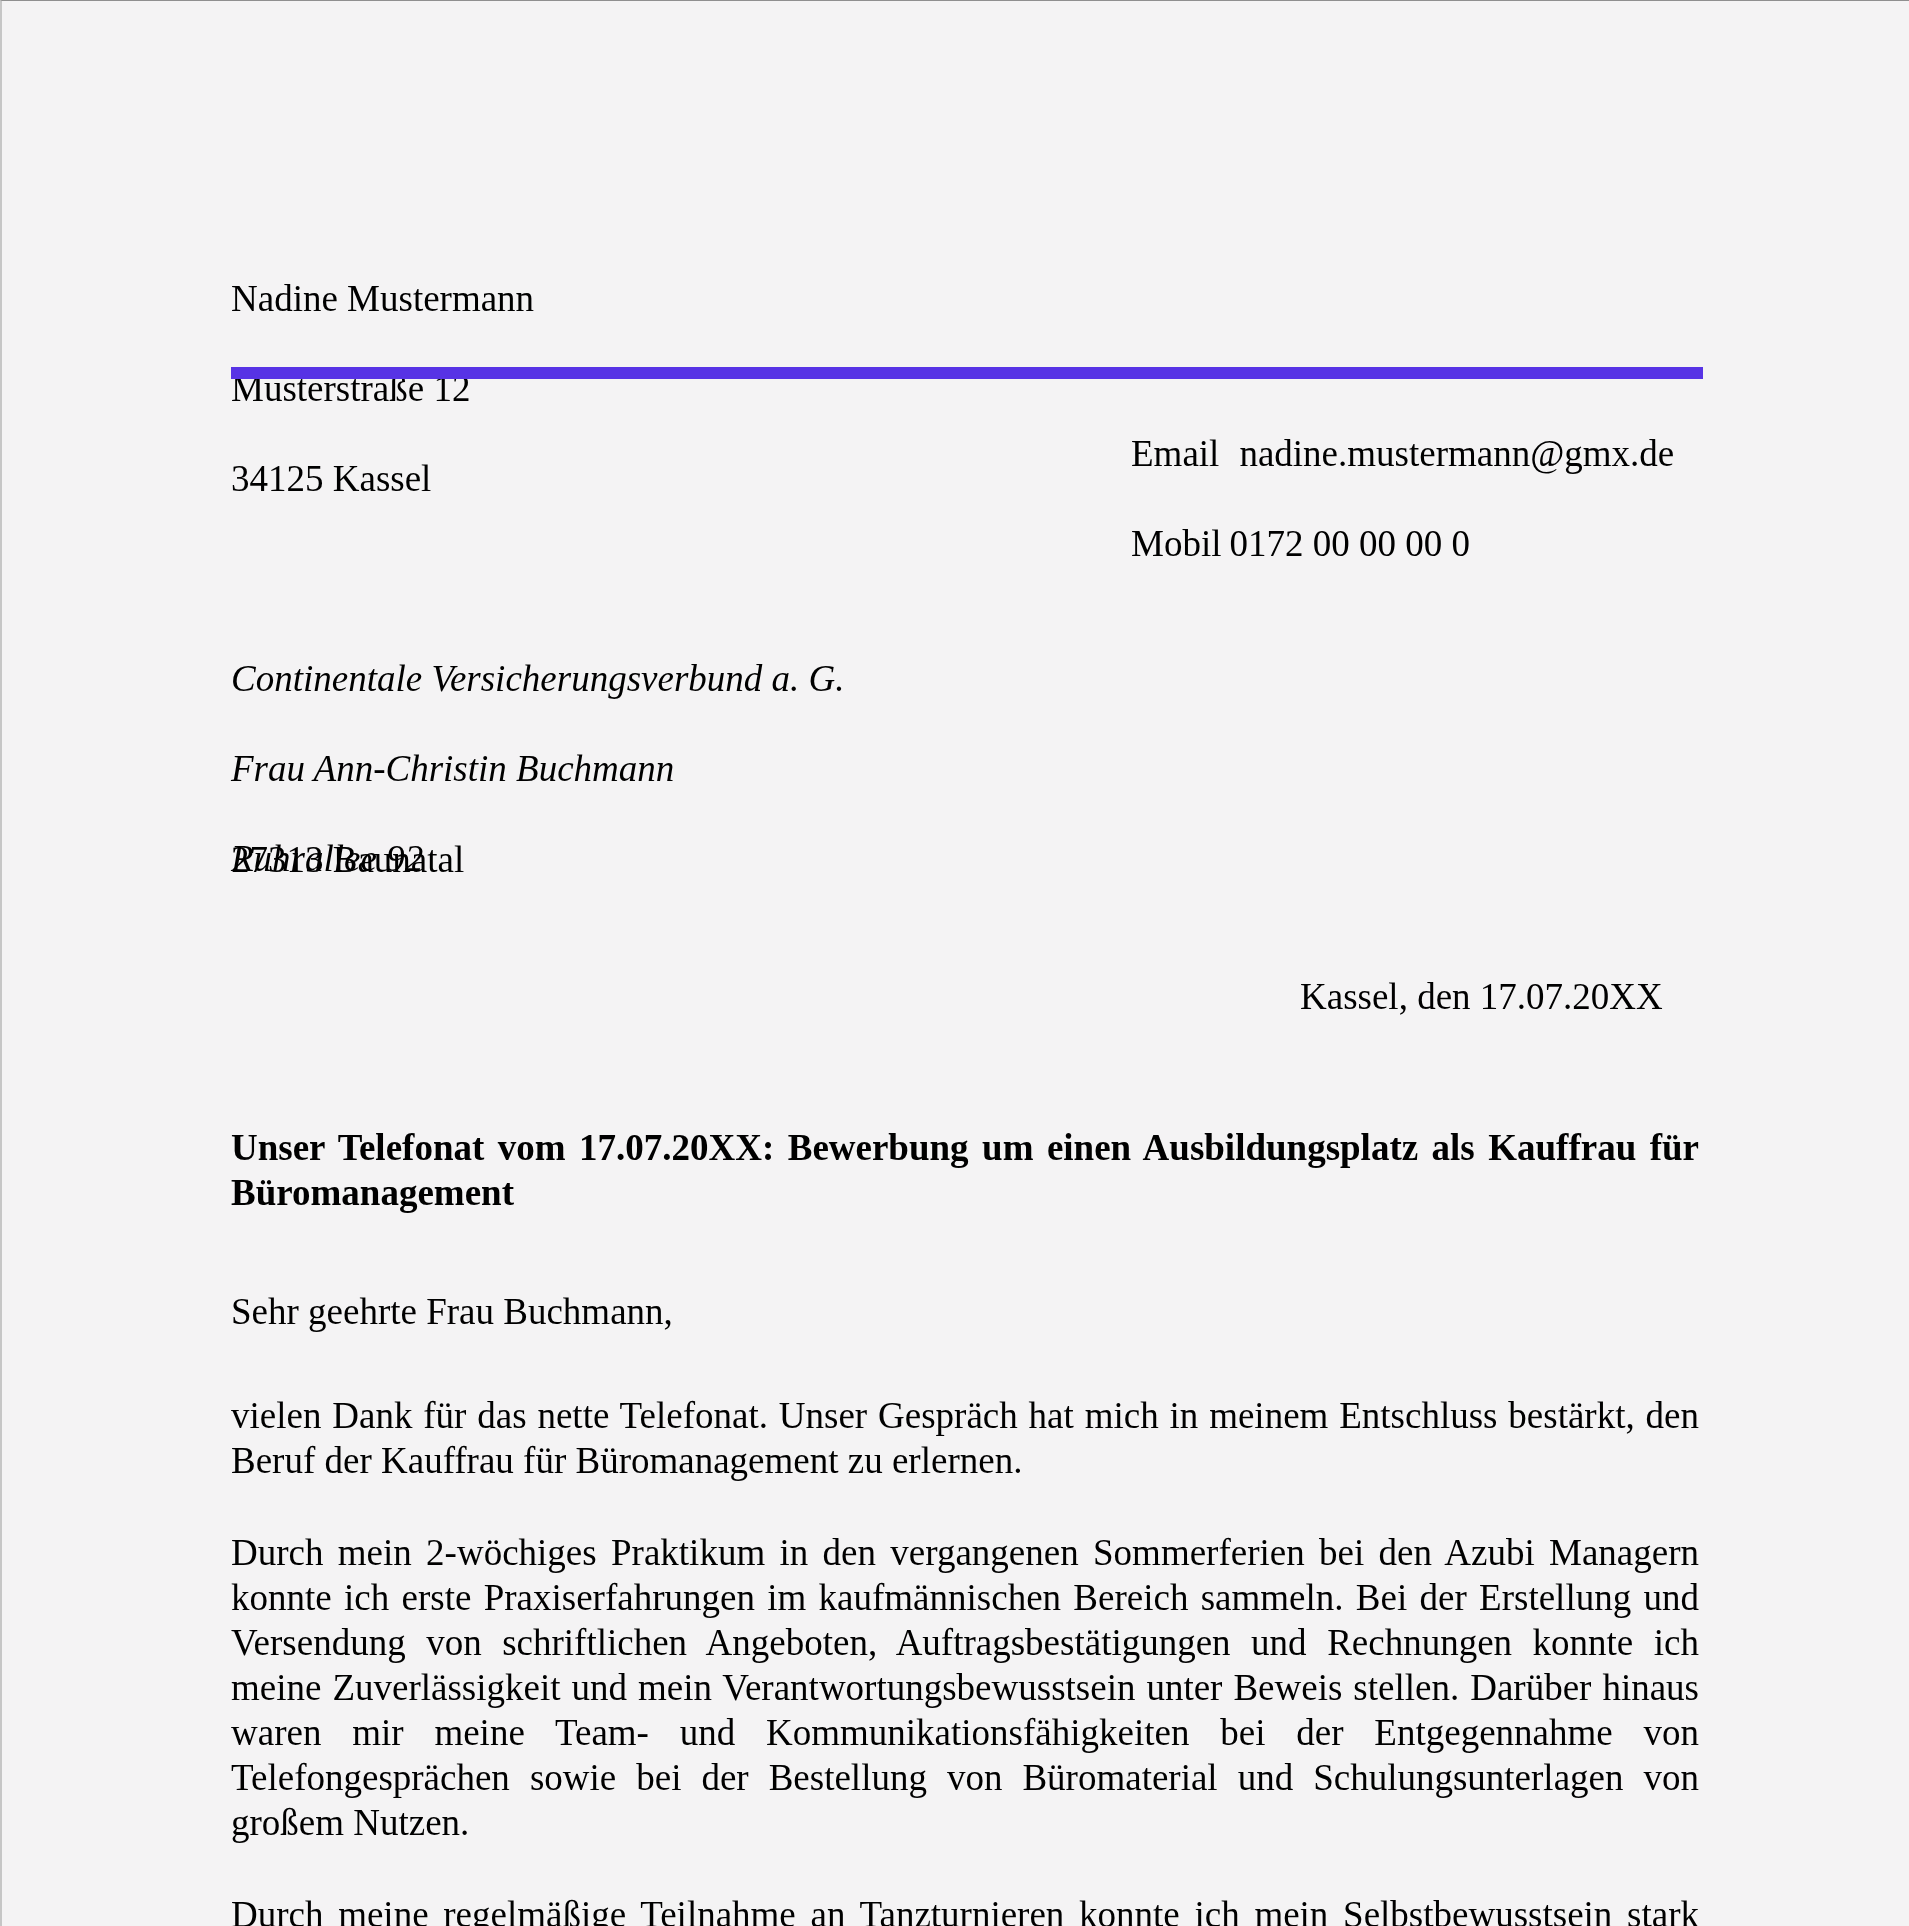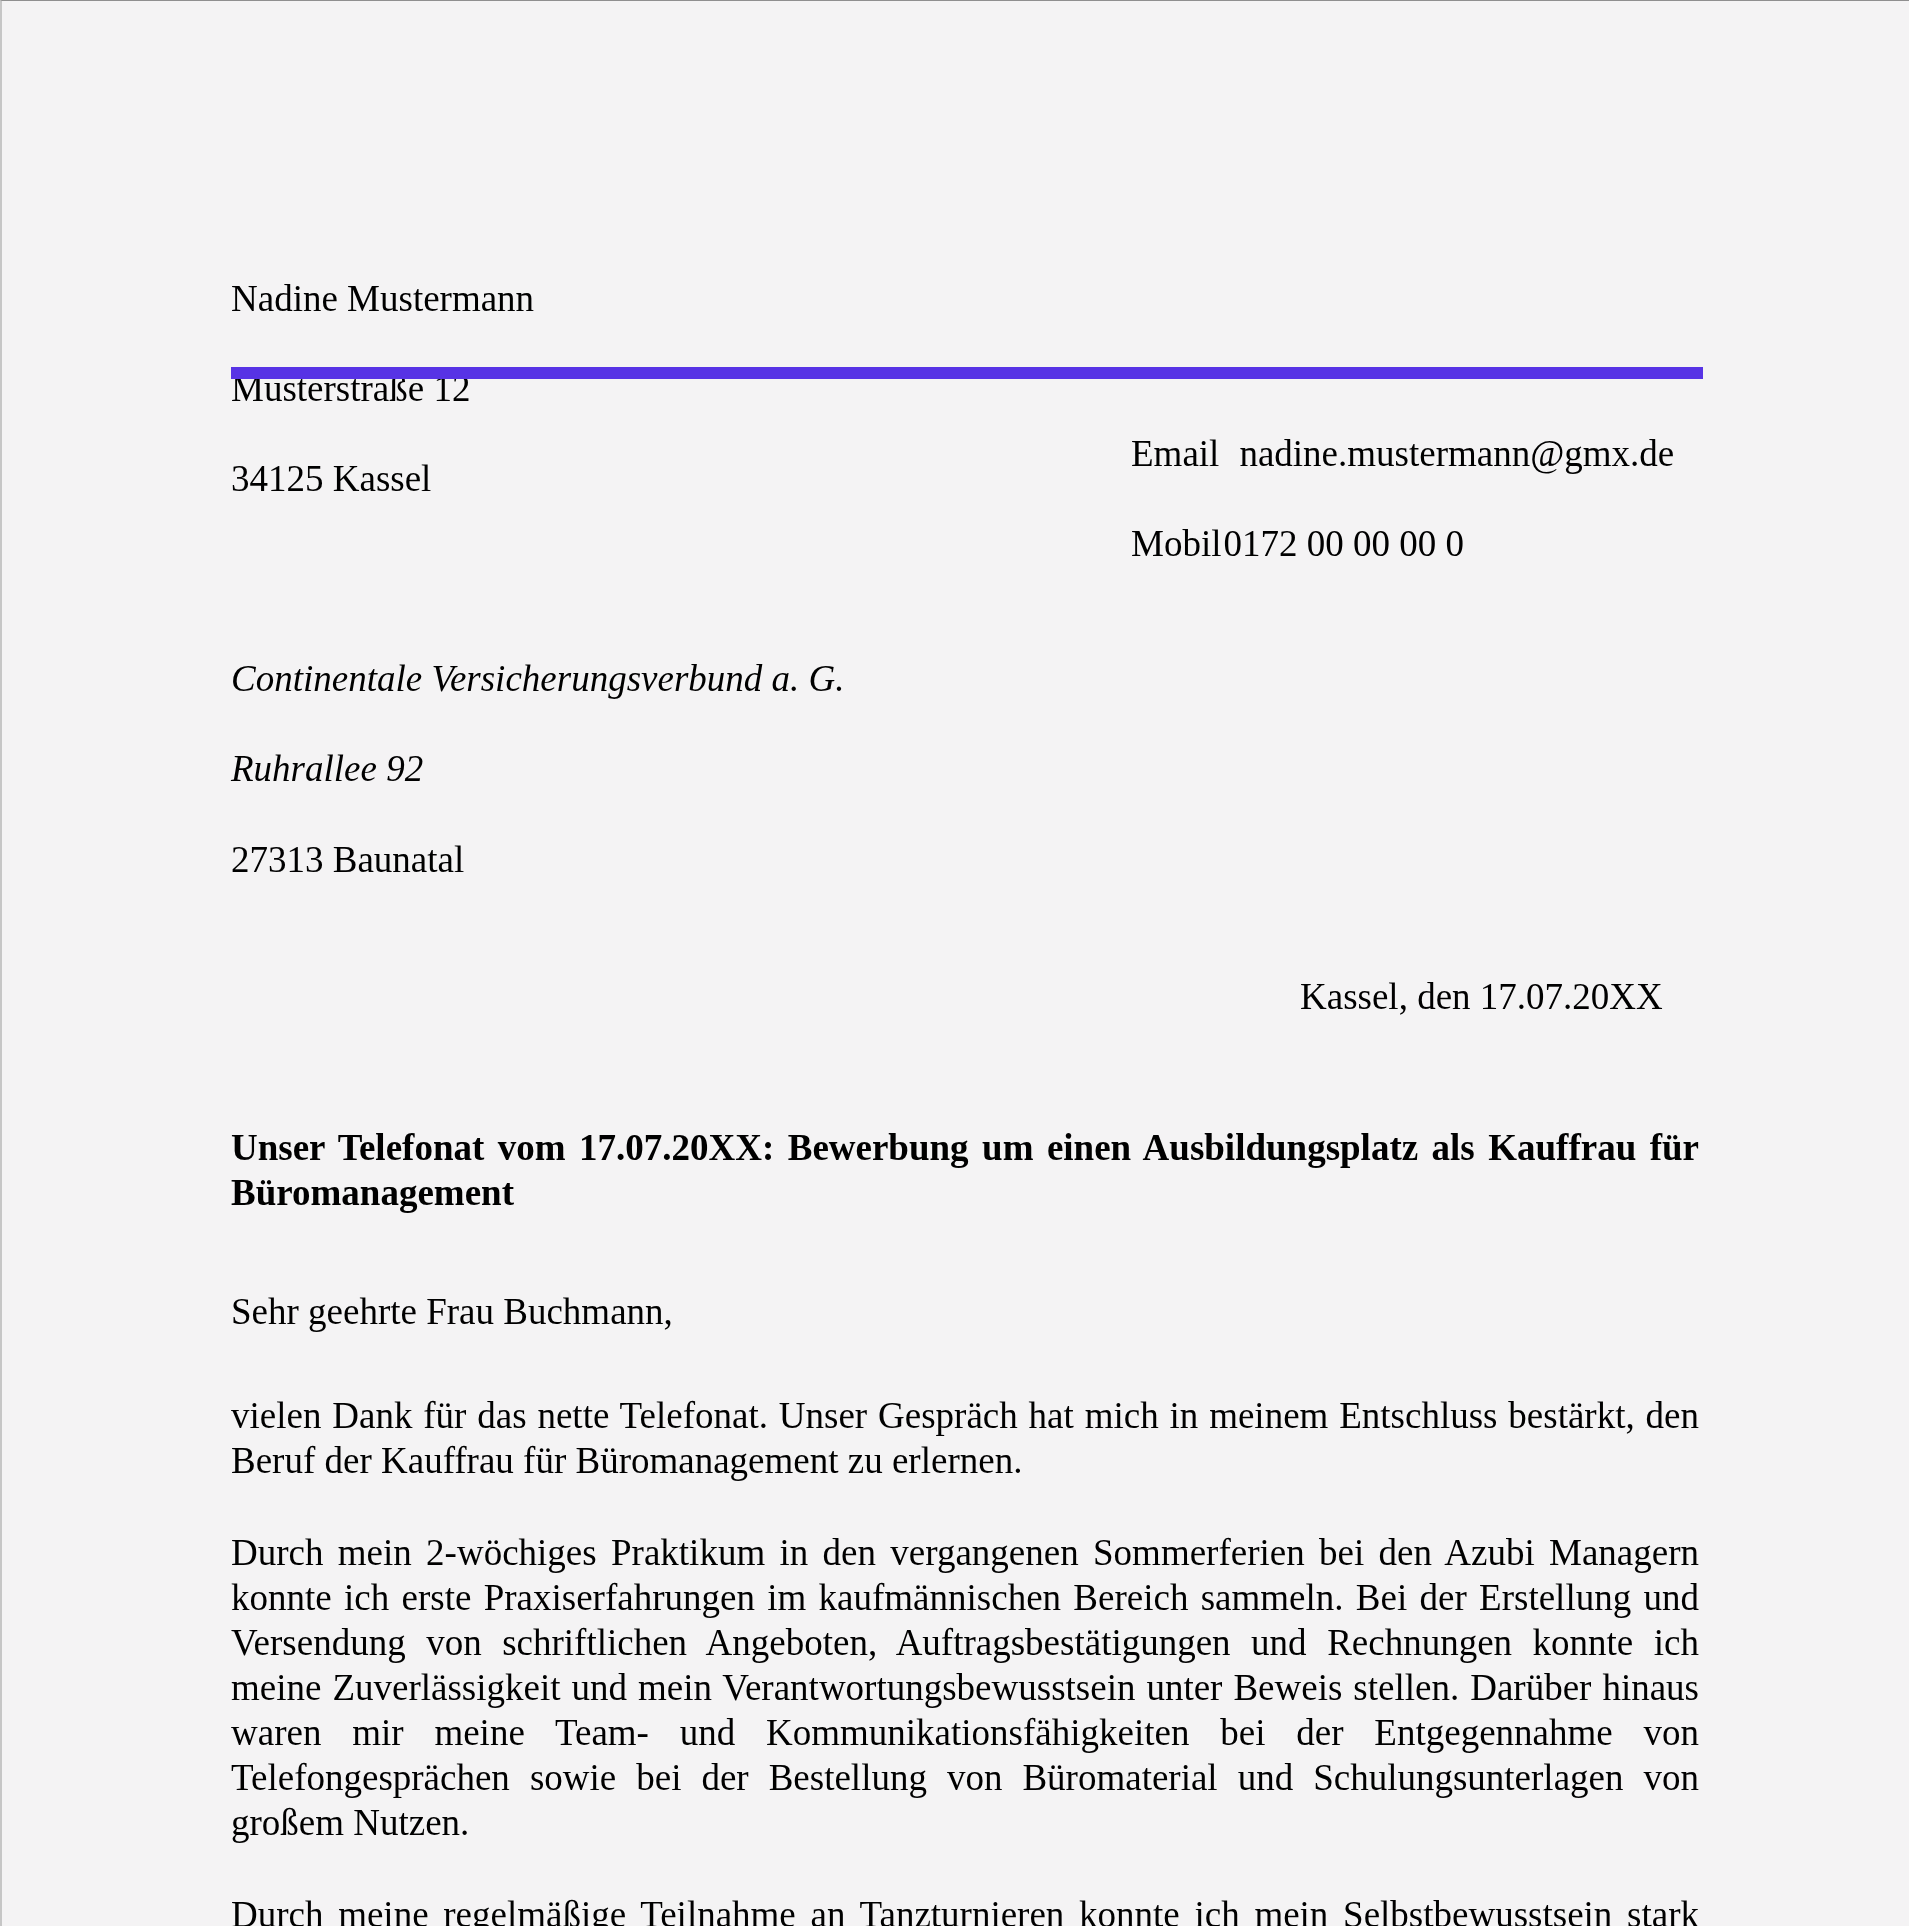--- a/index.html
+++ b/index.html
@@ -31,21 +31,21 @@
   .justified { text-align: justify; hyphens: none; margin-top: 20px; }
   .bold { font-weight: bold; }
   .rule {
     position: absolute;
     left: 231px;
     top: 367px;
     width: 1472px;
     height: 11.6px;
   }
   .contact-line .val-email { margin-left: 20px; }
-  .contact-line .val-mobil { margin-left: 2px; }
+  .contact-line .val-mobil { margin-left: 8px; }
 </style>
 </head>
 <body style="background: rgb(244, 243, 244);">
 
 <div class="page"></div>
 
 <div class="block col" style="top:231px;">
   <div>Nadine Mustermann</div>
   <div>Musterstraße 12</div>
   <div>34125 Kassel</div>
@@ -53,20 +53,21 @@
 
 <div class="rule" style="background: rgb(87, 51, 229);"></div>
 
 <div class="block" style="top:386px; left:1131px;">
   <div class="contact-line"><span>Email</span><span class="val-email">nadine.mustermann@gmx.de</span></div>
   <div class="contact-line"><span>Mobil</span><span class="val-mobil">0172 00 00 00 0</span></div>
 </div>
 
 <div class="block col" style="top:611px;font-style:italic;">
   <div>Continentale Versicherungsverbund a. G.</div>
+  <div>Frau Ann-Christin Buchmann</div>
   <div>Ruhrallee 92</div>
 </div>
 <div class="block col" style="top:792px;">
   <div>27313 Baunatal</div>
 </div>
 
 <div class="block" style="top:974px; left:1300px;">Kassel, den 17.07.20XX</div>
 
 <div class="block col justified bold" style="top:1105px;">Unser Telefonat vom 17.07.20XX: Bewerbung um einen Ausbildungsplatz als Kauffrau für Büromanagement</div>
 

